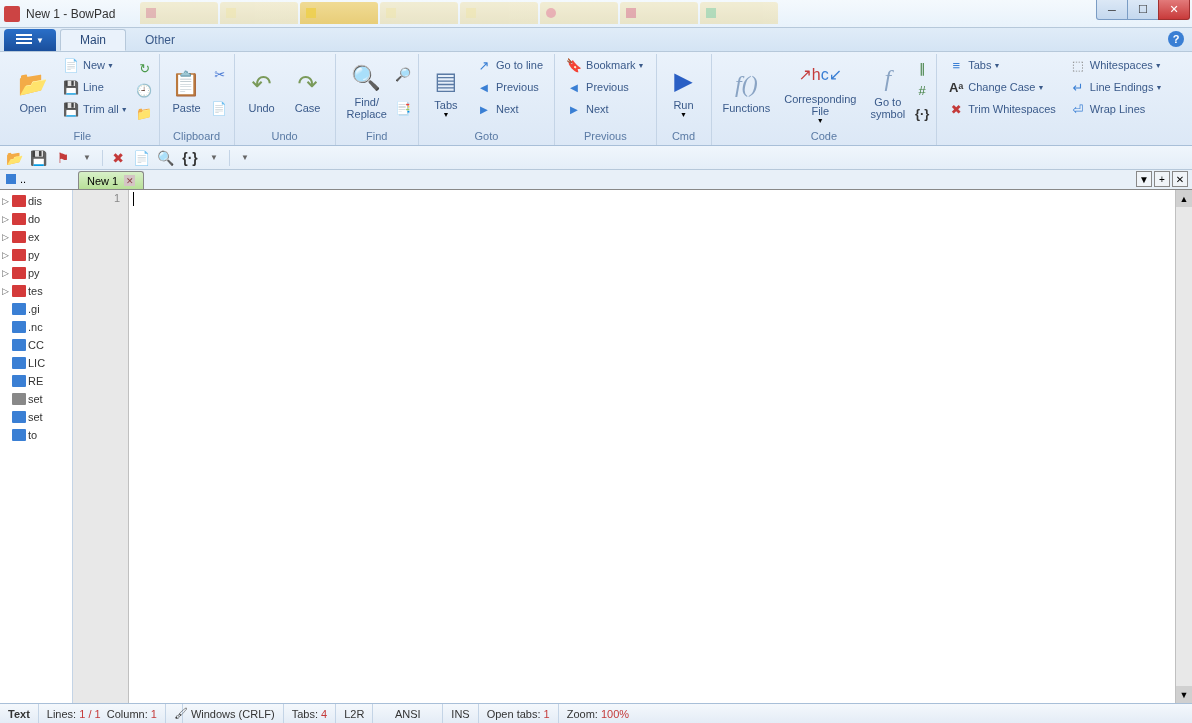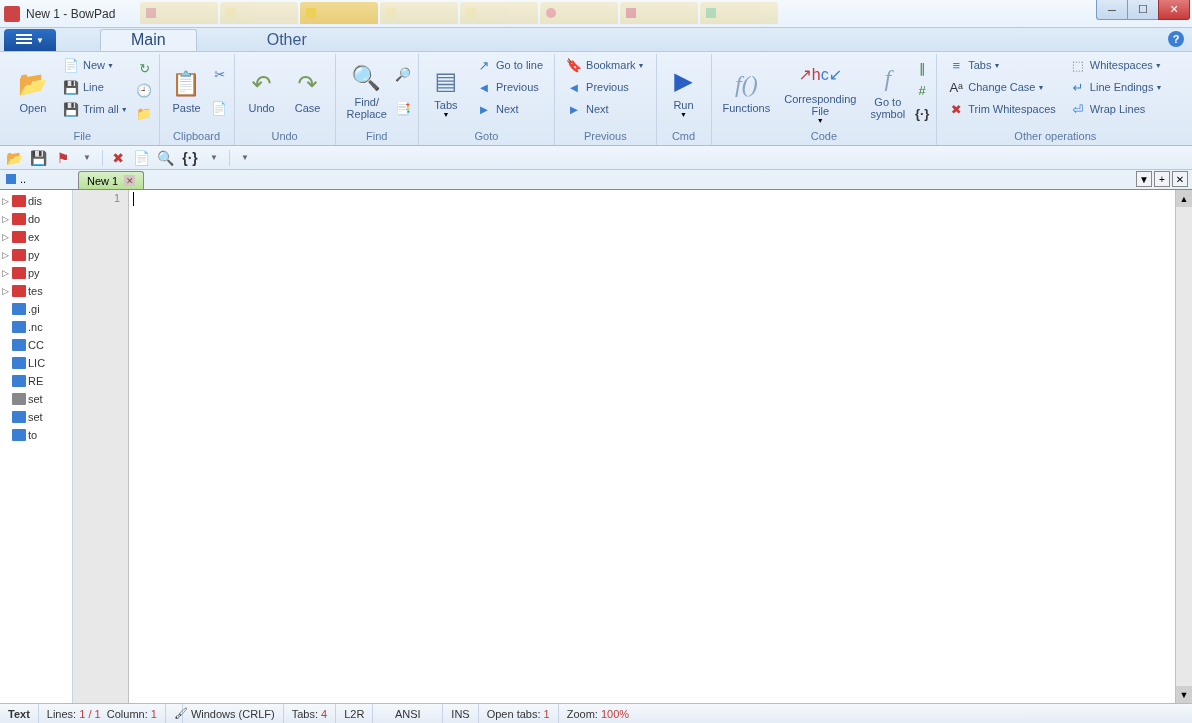--- a/index.html
+++ b/index.html
@@ -16,21 +16,21 @@
 .win-controls { position: absolute; right: 2px; top: 0; display: flex; }
 .win-btn { width: 32px; height: 20px; border: 1px solid #7a9cc4; border-top: none; background: linear-gradient(#dce8f6,#c4d8ee); margin-left: -1px; display:flex; align-items:center; justify-content:center; font-size:11px; color:#333; }
 .win-btn.close { background: linear-gradient(#e27a7a,#c83a3a); color:#fff; border-color:#a03030; border-radius:0 0 3px 0; }
 .win-btn.min { border-radius:0 0 0 3px; }
 
 
 .ribbon-tabs { height: 24px; background: linear-gradient(#e0ecf8,#d4e4f4); border-bottom: 1px solid #b6c8da; display: flex; align-items: flex-end; padding-left: 4px; }
 .file-btn { width: 52px; height: 22px; background: linear-gradient(#2a6fc8,#1a4f9c); border-radius: 4px 4px 0 0; display:flex; align-items:center; justify-content:center; margin-right:4px; }
 .file-btn .bars { width:16px; height:12px; background: repeating-linear-gradient(#fff 0 2px, transparent 2px 4px); }
 .file-btn .arrow { color:#fff; font-size:8px; margin-left:4px; }
-.rtab { height: 22px; padding: 0 30px; font-size: 16px; color: #3a5a8a; display:flex; align-items:center; cursor:default;margin-left:40px; }
+.rtab { height: 22px; padding: 0 19px; font-size: 12px; color: #3a5a8a; display:flex; align-items:center; cursor:default; }
 .rtab.active { background: #eaf2fb; border: 1px solid #b6c8da; border-bottom: 1px solid #eaf2fb; border-radius: 3px 3px 0 0; color:#2a4a7a; }
 .help-ico { position:absolute; right:8px; top:31px; width:16px; height:16px; border-radius:50%; background:#3a7fd4; color:#fff; font-size:11px; display:flex; align-items:center; justify-content:center; font-weight:bold;}
 
 
 .ribbon { height: 94px; background: linear-gradient(#eaf2fb,#dce8f6); border-bottom: 1px solid #a8bfd8; display:flex; padding: 2px 6px 0; }
 .group { border-right: 1px solid #c4d4e6; padding: 0 6px; display:flex; flex-direction:column; justify-content:space-between; }
 .group-body { display:flex; gap:4px; height:74px; }
 .group-label { font-size:11px; color:#5a7aa4; text-align:center; height:16px; line-height:14px; }
 .big-btn { display:flex; flex-direction:column; align-items:center; justify-content:center; padding: 2px 4px; border:1px solid transparent; border-radius:3px; cursor:default; min-width:40px;}
 .big-btn .ico { width:32px; height:32px; display:flex; align-items:center; justify-content:center; font-size:24px; }
@@ -298,21 +298,21 @@
 
   <div class="group" style="border-right:none">
     <div class="group-body">
       <div class="small-col">
         <div class="small-btn">
             <span class="si c-lines">≡</span>
             <span>Tabs</span>
             <span class="arrow">▼</span>
           </div>
         <div class="small-btn">
-            <span class="si" style="color:#333;font-weight:normal">Aᵃ</span>
+            <span class="si" style="color:#333;font-weight:bold">Aᵃ</span>
             <span>Change Case</span>
             <span class="arrow">▼</span>
           </div>
         <div class="small-btn">
             <span class="si c-trim">✖</span>
             <span>Trim Whitespaces</span>
           </div>
       </div>
       <div class="small-col">
         <div class="small-btn">
@@ -324,21 +324,20 @@
             <span class="si c-wrap">↵</span>
             <span>Line Endings</span>
             <span class="arrow">▼</span>
           </div>
         <div class="small-btn">
             <span class="si c-wrap">⏎</span>
             <span>Wrap Lines</span>
           </div>
       </div>
     </div>
-    <div class="group-label">Other operations</div>
   </div>
 
 </div>
 
 <div class="quickbar">
   <span class="qbtn c-folder">📂</span>
   <span class="qbtn c-save">💾</span>
   <span class="qbtn" style="color:#c43a3a">⚑</span>
   <span class="qbtn" style="font-size:8px;color:#666">▼</span>
   <span style="width:1px;height:16px;background:#c4d4e6"></span>

